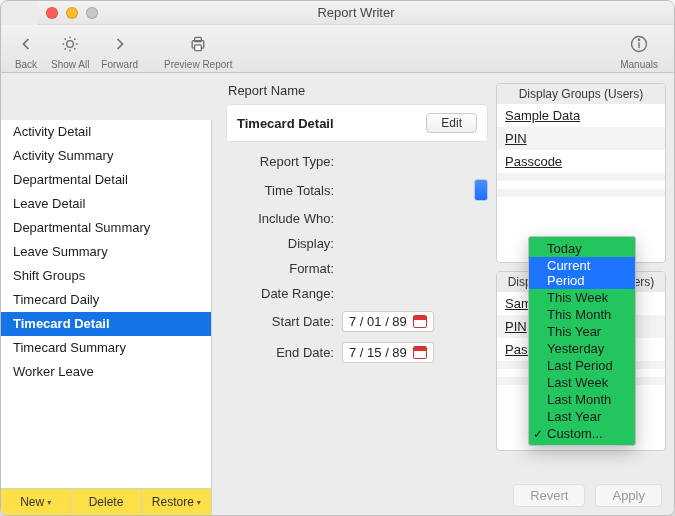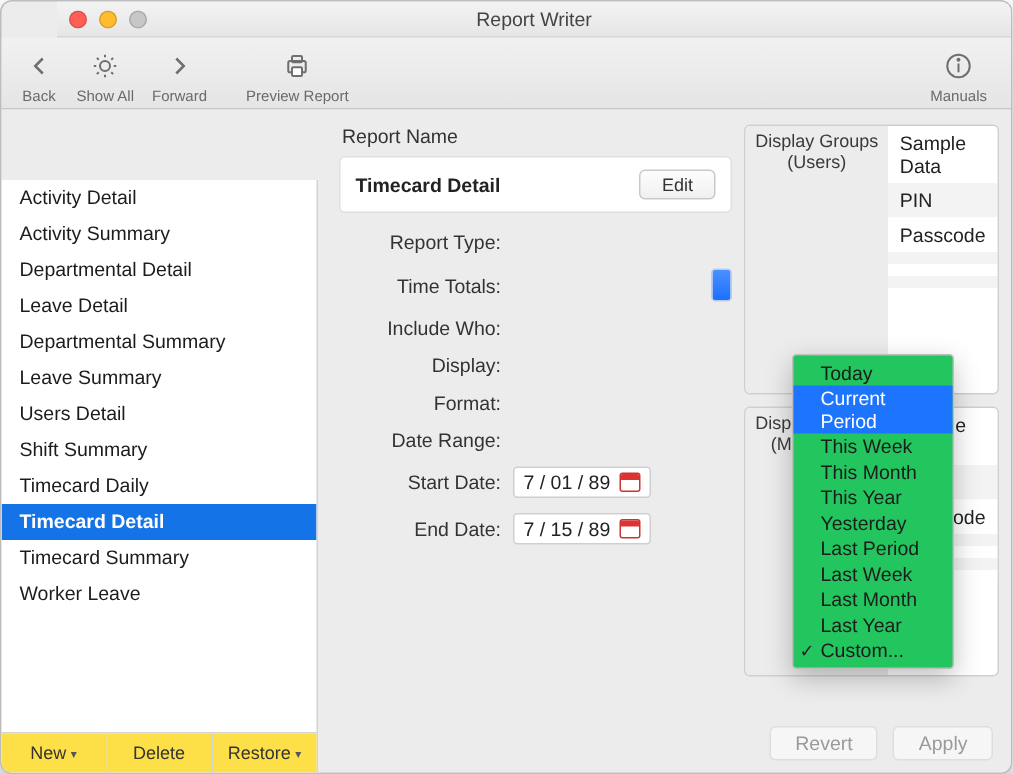--- a/index.html
+++ b/index.html
@@ -43,24 +43,24 @@
 .sidelist .item.selected { background:#1473e6; color:#fff; font-weight:600; }
 .sidefooter { display:flex; border-top:1px solid #d3d3d3; }
 .sidefooter .fbtn { flex:1; text-align:center; font-size:12px; color:#333; padding:6px 0; background:#fde047; border-right:1px solid #d3d3d3; display:flex; align-items:center; justify-content:center; gap:3px; }
 .sidefooter .fbtn:last-child { border-right:none; }
 .ftri { font-size:8px; color:#555; }
 .main { flex:1; position:relative; padding:10px 8px 10px 14px; display:flex; }
 .center { flex:1; }
 .side2 { width:170px; margin-left:8px; display:flex; flex-direction:column; gap:8px; }
 .groupbox {
   border:1px solid #cfcfcf; border-radius:4px; background:#fff;
-  display:flex; overflow:hidden;
+  display:flex; flex-direction:column; overflow:hidden;
 }
 .groupbox .ghead { font-size:12px; color:#3a3a3a; text-align:center; padding:3px 0; background:#ececec; }
-.groupbox .grow { font-size:13px; color:#222; padding:4px 8px; }
+.groupbox .grow { font-size:13px; color:#222; padding:4px 8px;text-decoration:underline; }
 .groupbox .grow.alt { background:#fff; } .groupbox .grow.alt2 { background:#f3f3f3; }
 .section-title { font-size:13px; color:#333; margin: 0 0 6px 2px; }
 .reportname {
   background:#fff; border:1px solid #e0e0e0; border-radius:4px; padding:8px 10px;
   display:flex; align-items:center; justify-content:space-between; margin: 2px 0 12px 0;
 }
 .reportname .rn { font-size:13px; font-weight:600; color:#222; }
 .editbtn {
   font-size:12px; color:#333; background:linear-gradient(#fdfdfd,#f0f0f0);
   border:1px solid #c9c9c9; border-radius:4px; padding:2px 14px;
@@ -157,22 +157,21 @@
 
   <div class="body">
     <div class="sidebar">
       <div class="sidelist" id="sidelist">
           <div class="item">Activity Detail</div>
           <div class="item">Activity Summary</div>
           <div class="item">Departmental Detail</div>
           <div class="item">Leave Detail</div>
           <div class="item">Departmental Summary</div>
           <div class="item">Leave Summary</div>
-          <div class="item">Users Detail</div>
-          <div class="item">Shift Summary</div>
+          <div class="item">Shift Groups</div>
           <div class="item">Timecard Daily</div>
           <div class="item selected">Timecard Detail</div>
           <div class="item">Timecard Summary</div>
           <div class="item">Worker Leave</div>
         </div>
       <div class="sidefooter">
         <div class="fbtn">
             <span>New</span>
             <span class="ftri">▾</span>
           </div>

